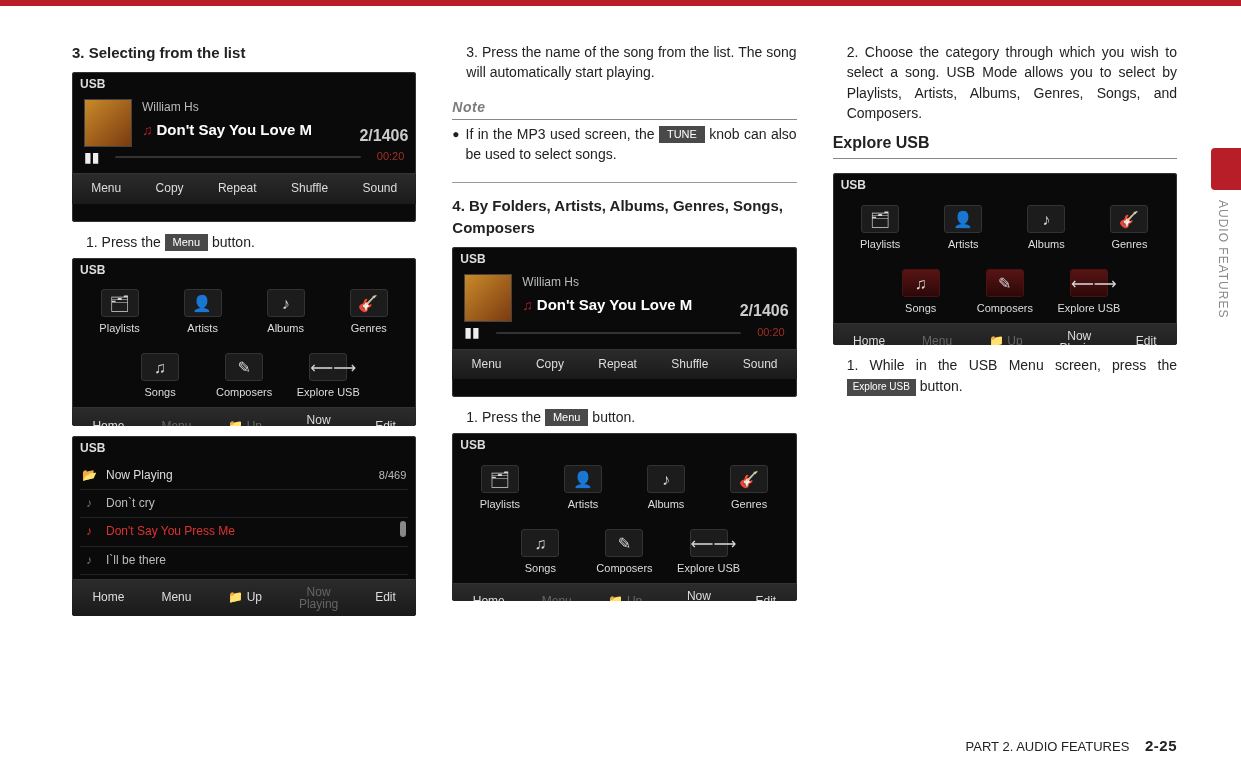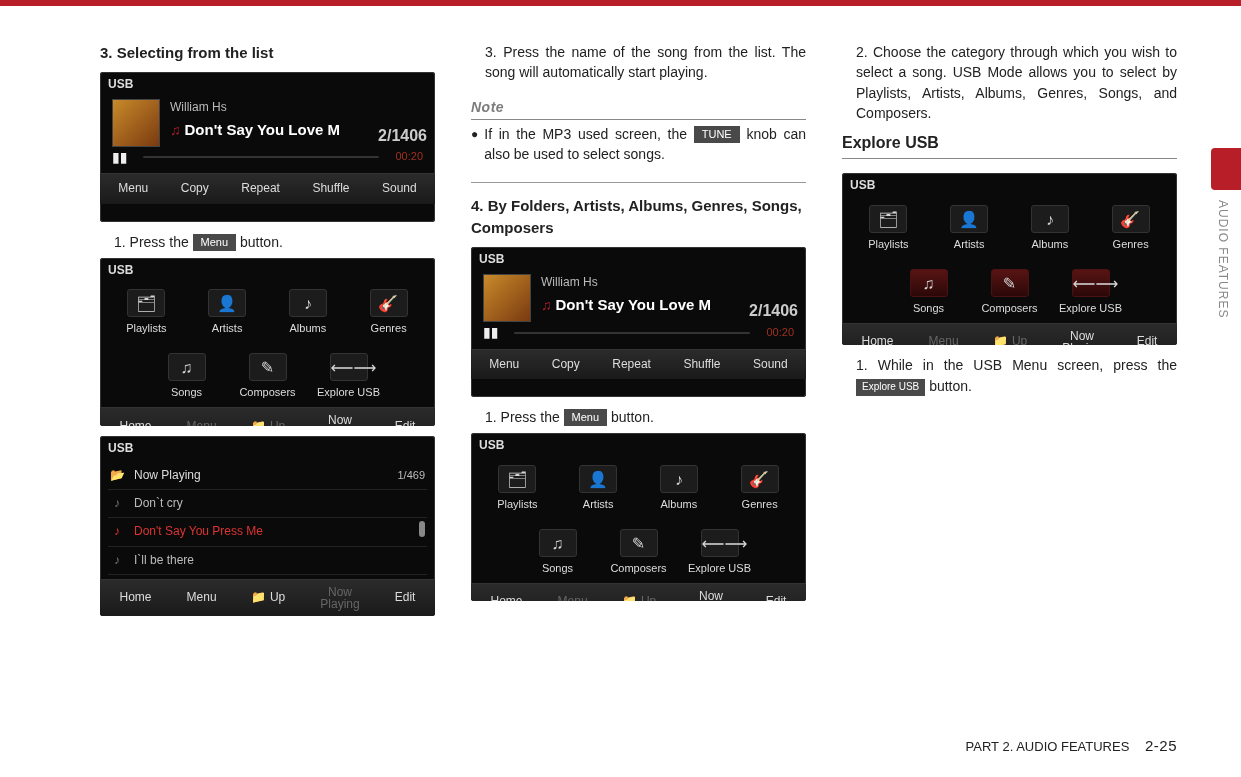--- a/index.html
+++ b/index.html
@@ -8,21 +8,21 @@
     font-size: 14px;
     color: #222;
     background: #fff;
     width: 1241px;
     height: 777px;
     position: relative;
     overflow: hidden;
     line-height: 1.45;
   }
   .topbar { height: 6px; background: #b81e28; width: 100%; }
-  .content { display: flex; gap: 36px; padding: 36px 64px 0 100px; height: 700px; }
+  .content { display: flex; gap: 36px; padding: 36px 64px 0 72px; height: 700px; }
   .col { flex: 1 1 0; }
   .section-title { font-weight: bold; font-size: 15px; margin-bottom: 8px; }
   .step { margin-bottom: 6px; text-align: justify; }
   .step-line { padding-left: 14px; }
   .btn-lozenge {
     display: inline-block;
     background: #494949;
     color: #fff;
     border-radius: 0;
     padding: 1px 8px 2px 8px;
@@ -56,21 +56,21 @@
     padding-bottom: 4px;
     margin: 8px 0 14px 0;
   }
   .footer {
     position: absolute;
     bottom: 20px;
     right: 64px;
     font-size: 13px;
     text-align: right;
   }
-  .footer .pn { font-weight: normal; font-size: 15px; letter-spacing: 0.5px; margin-left: 12px; }
+  .footer .pn { font-weight: bold; font-size: 15px; letter-spacing: 0.5px; margin-left: 12px; }
   .side-tab {
     position: absolute;
     top: 148px;
     right: 0;
     width: 30px;
     height: 42px;
     background: #b81e28;
     border-radius: 4px 0 0 4px;
   }
   .side-label {
@@ -224,21 +224,21 @@
       </div>
     </div>
 
 
     <div class="fig small-fig" style="position:relative;">
       <div class="fig-head"><span>USB</span></div>
       <div class="list">
         <div class="list-head">
           <span class="fico">📂</span>
           <span>Now Playing</span>
-          <span class="cnt">1/469</span>
+          <span class="cnt">8/469</span>
         </div>
         <div class="list-item">
             <span class="noteico">♪</span>
             <span>Don`t cry</span>
           </div>
         <div class="list-item active">
             <span class="noteico" style="color:#d33">♪</span>
             <span>Don't Say You Press Me</span>
           </div>
         <div class="list-item">

